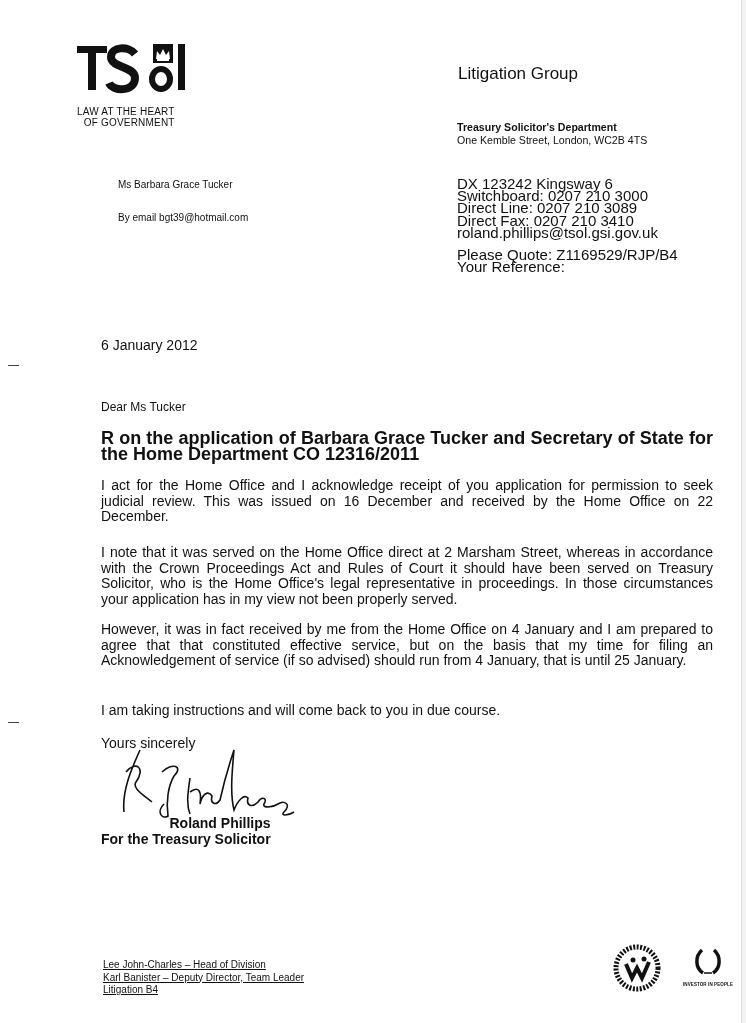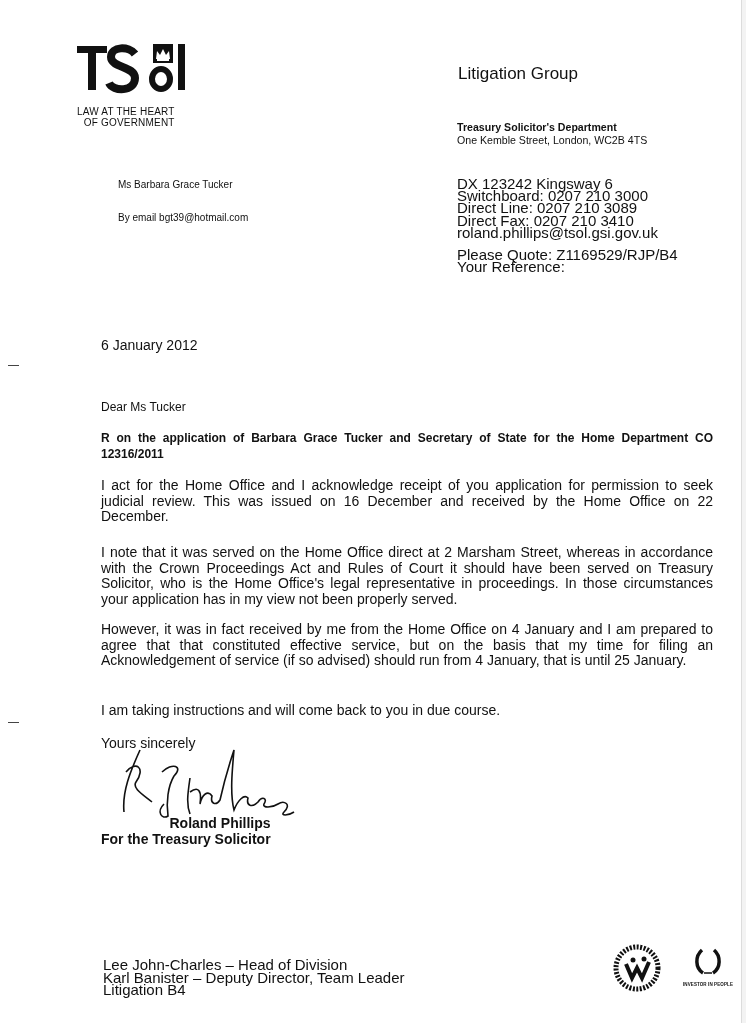--- a/index.html
+++ b/index.html
@@ -22,34 +22,34 @@
 
     .recipient { left: 118px; top: 177px; font-size: 10px; line-height: 16px; }
     .recipient div { margin-bottom: 17px; }
 
     .contact { left: 457px; top: 178px; font-size: 15px; line-height: 12.2px; }
     .contact .gap { height: 10px; }
 
     .date { left: 101px; top: 337px; font-size: 14px; }
     .salutation { left: 101px; top: 400px; font-size: 12px; }
 
-    .subject { left: 101px; top: 430px; width: 612px; font-size: 12px; line-height: 16px; font-weight: bold; text-align: justify; text-align-last: left; }
+    .subject { left: 101px; top: 430px; width: 612px; font-size: 18px; line-height: 16px; font-weight: bold; text-align: justify; text-align-last: left; }
 
     .para { left: 101px; width: 612px; font-size: 14px; line-height: 15.5px; text-align: justify; }
     .para.last-left { text-align-last: left; }
     .p1 { top: 478px; }
     .p2 { top: 545px; }
     .p3 { top: 622px; }
     .p4 { top: 703px; }
 
     .closing { left: 101px; top: 735px; font-size: 14px; }
     .signature { left: 112px; top: 742px; width: 200px; height: 82px; }
     .signer { left: 101px; top: 815px; font-size: 14px; line-height: 16px; font-weight: bold; text-align: right; }
 
-    .footer { left: 103px; top: 959px; font-size: 15px; line-height: 12.5px; }
+    .footer { left: 103px; top: 959px; font-size: 10px; line-height: 12.5px; text-decoration: underline; }
 
     .margin-mark { position: absolute; left: 8px; width: 11px; height: 1px; background: #444; }
 
     .badges { left: 515px; top: 944px; width: 225px; height: 50px; }
     .lexcel { position: absolute; left: 0; top: 2px; width: 80px; }
     .lexcel-word { font-size: 26px; font-weight: normal; letter-spacing: -1px; line-height: 24px; color: #111; }
     .lexcel-lines { font-size: 4.5px; line-height: 5.2px; font-weight: bold; color: #222; }
     .lexcel-lines .ul { border-top: 1px solid #222; border-bottom: 1px solid #222; }
     .disabled-logo { position: absolute; left: 98px; top: 0; width: 48px; height: 48px; }
     .iip { position: absolute; left: 160px; top: 2px; width: 66px; text-align: center; }

